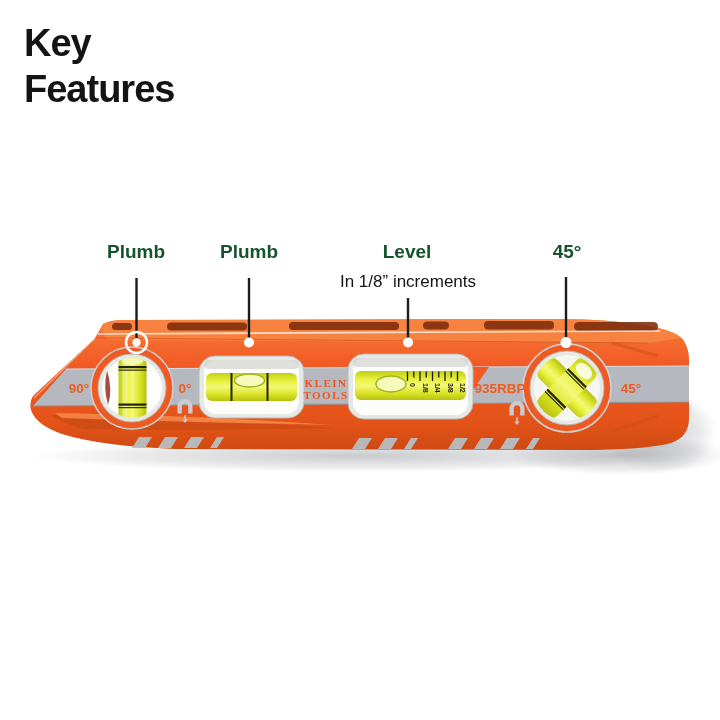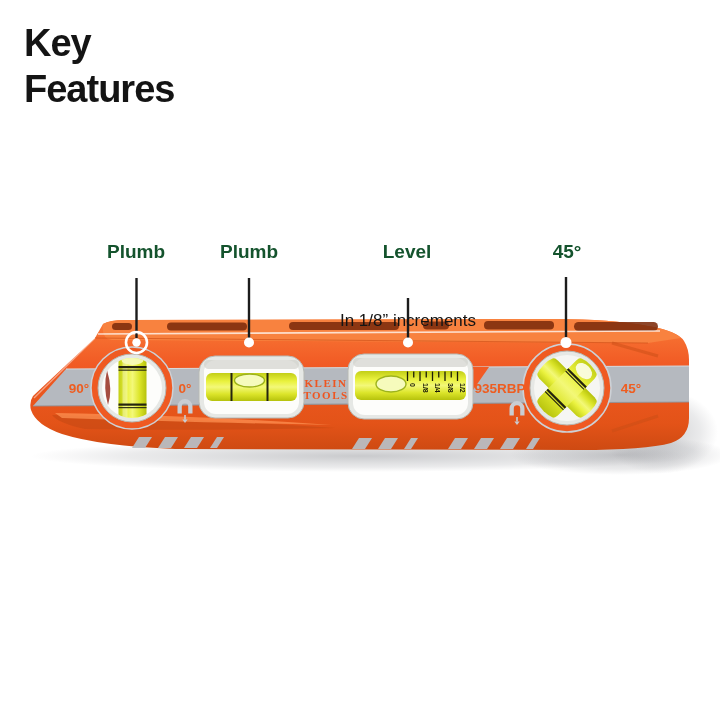--- a/index.html
+++ b/index.html
@@ -3,21 +3,21 @@
 <meta charset="utf-8">
 <style>
   html,body{margin:0;padding:0;background:#fff;}
   #stage{position:relative;width:720px;height:720px;background:#ffffff;overflow:hidden;
          font-family:"Liberation Sans", sans-serif;color:#141414;padding-left:44px;}
   #page-title{position:absolute;left:24px;top:20px;width:210px;
               font-size:38px;line-height:46px;font-weight:bold;letter-spacing:-1px;color:#141414;}
   .callout-label{position:absolute;transform:translateX(-50%);font-size:19px;font-weight:bold;
                  color:#14532d;white-space:nowrap;}
   .callout-sub{position:absolute;transform:translateX(-50%);font-size:17px;font-weight:normal;
-               color:#141414;white-space:nowrap;margin-top:39px;}
+               color:#141414;white-space:nowrap;}
   #level-svg{position:absolute;left:0;top:0;}
   .band-text{font-family:"Liberation Sans",sans-serif;font-weight:bold;fill:#EE5D20;}
   .brand-text{font-family:"Liberation Serif",serif;font-weight:bold;fill:#EE5520;letter-spacing:1.5px;}
   .scale-text{font-family:"Liberation Sans",sans-serif;font-weight:bold;fill:#1c1c08;}
 </style>
 </head>
 <body>
 
 <div id="stage">
 

